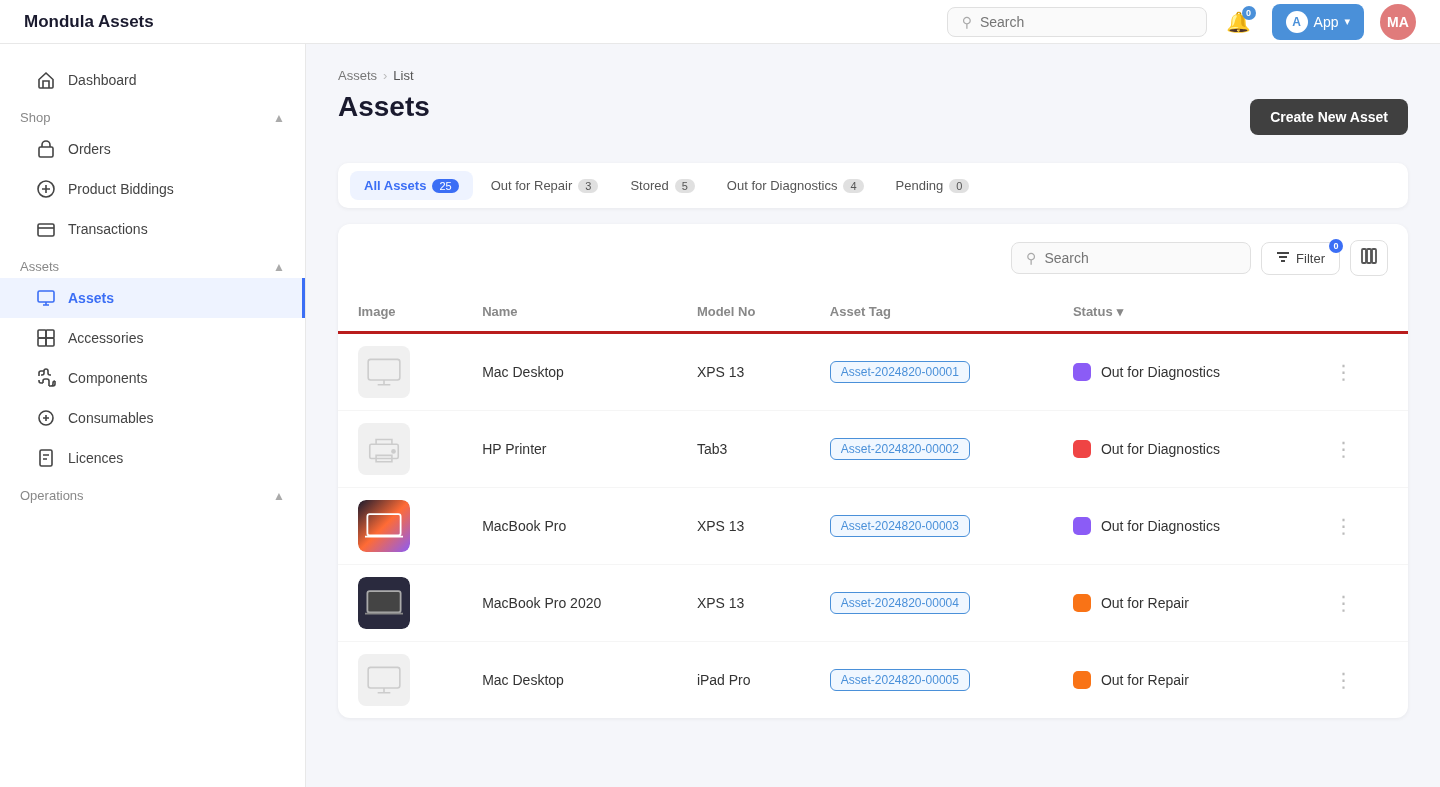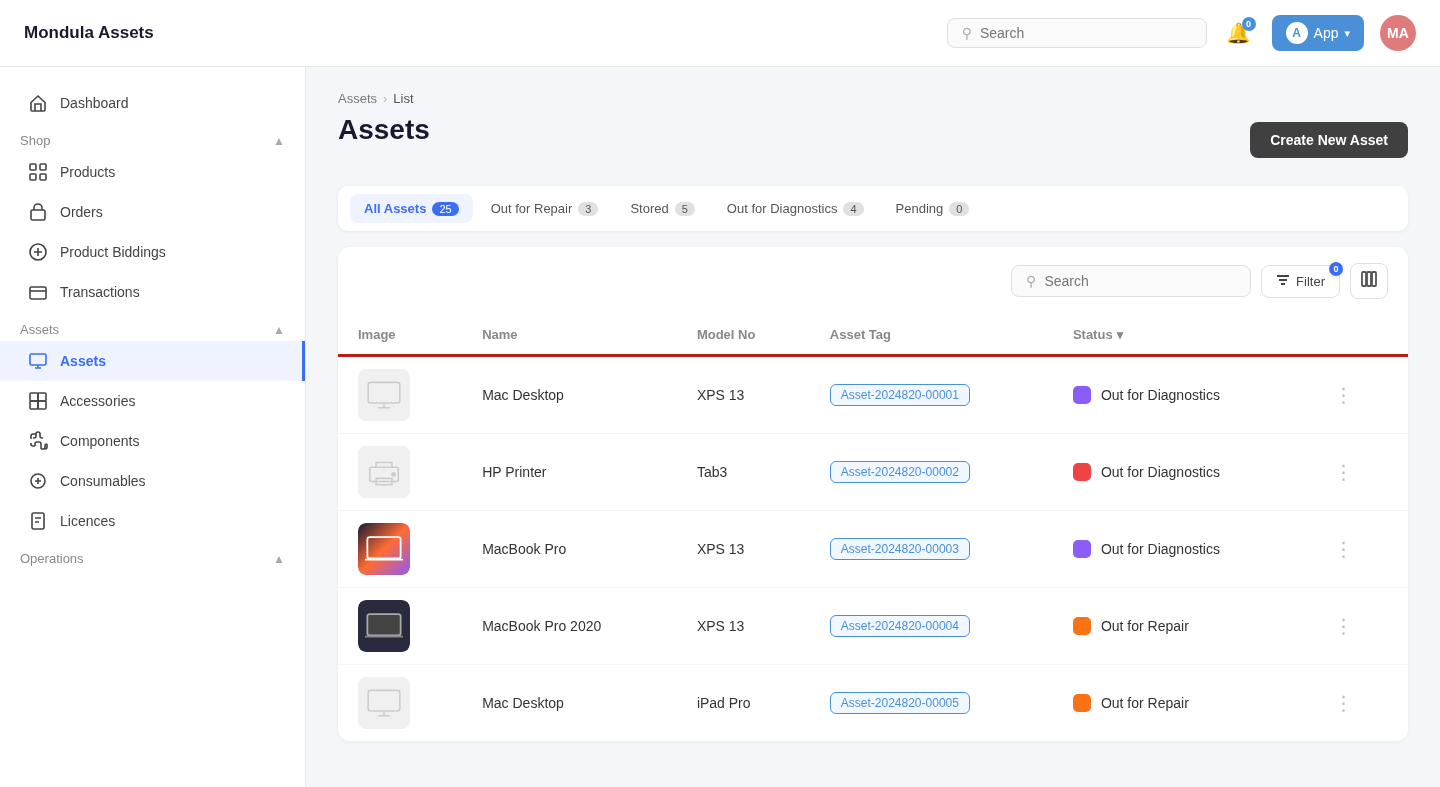--- a/index.html
+++ b/index.html
@@ -1,41 +1,41 @@
 <!DOCTYPE html>
 <html><head>
   <meta charset="utf-8">
   <style>
     * { box-sizing: border-box; margin: 0; padding: 0; }
     body { font-family: -apple-system, BlinkMacSystemFont, 'Segoe UI', sans-serif; background: #f5f6fa; color: #1a1a2e; }
 
     
     .app-layout { display: flex; flex-direction: column; height: 787px; }
-    .top-bar { display: flex; align-items: center; justify-content: space-between; padding: 8px 24px; height: 67px; background: #fff; border-bottom: 1px solid #e8e8e8; flex-shrink: 0; }
+    .top-bar { display: flex; align-items: center; justify-content: space-between; padding: 8px 24px; height: 44px; background: #fff; border-bottom: 1px solid #e8e8e8; flex-shrink: 0; }
     .main-layout { display: flex; flex: 1; overflow: hidden; }
     .sidebar { width: 306px; background: #fff; border-right: 1px solid #e8e8e8; flex-shrink: 0; padding: 16px 0; overflow-y: auto; }
     .content { flex: 1; padding: 24px 32px; overflow-y: auto; background: #f5f6fa; }
 
     
     .app-logo { font-weight: 700; font-size: 17px; color: #1a1a2e; }
     .top-bar-right { display: flex; align-items: center; gap: 16px; }
     .search-bar { display: flex; align-items: center; gap: 8px; border: 1px solid #e0e0e0; border-radius: 8px; padding: 6px 14px; width: 260px; background: #fafafa; }
     .search-bar input { border: none; background: transparent; outline: none; font-size: 14px; color: #555; width: 100%; }
     .search-icon-top { color: #aaa; font-size: 14px; }
     .notif-btn { position: relative; background: none; border: none; cursor: pointer; font-size: 20px; color: #555; padding: 4px; }
     .notif-badge { position: absolute; top: 0; right: 0; background: #4a90d9; color: #fff; font-size: 9px; width: 14px; height: 14px; border-radius: 50%; display: flex; align-items: center; justify-content: center; font-weight: 700; }
     .app-btn { display: flex; align-items: center; gap: 6px; background: #4a90d9; color: #fff; border: none; border-radius: 8px; padding: 7px 14px; font-size: 14px; cursor: pointer; font-weight: 500; }
     .app-btn .avatar-a { background: #fff; color: #4a90d9; border-radius: 50%; width: 22px; height: 22px; display: flex; align-items: center; justify-content: center; font-weight: 700; font-size: 12px; }
     .chevron-down { font-size: 11px; }
     .user-avatar { background: #e07b7b; color: #fff; border-radius: 50%; width: 36px; height: 36px; display: flex; align-items: center; justify-content: center; font-weight: 700; font-size: 14px; cursor: pointer; }
 
     
     .sidebar-section-label { font-size: 13px; color: #888; padding: 10px 20px 4px; font-weight: 500; display: flex; align-items: center; justify-content: space-between; }
     .sidebar-section-label .chevron { font-size: 12px; color: #aaa; }
-    .sidebar-item { display: flex; align-items: center; gap: 12px; padding: 10px 28px; cursor: pointer; font-size: 14px; color: #444; border-radius: 0; transition: background 0.15s; }
+    .sidebar-item { display: flex; align-items: center; gap: 12px; padding: 10px 36px; cursor: pointer; font-size: 14px; color: #444; border-radius: 0; transition: background 0.15s; }
     .sidebar-item.active { background: #eef3ff; color: #3b6ef5; font-weight: 600; border-right: 3px solid #3b6ef5; }
     .sidebar-item .item-icon { width: 20px; height: 20px; display: flex; align-items: center; justify-content: center; color: inherit; flex-shrink: 0; }
 
     
     .breadcrumb { display: flex; align-items: center; gap: 6px; font-size: 13px; color: #777; margin-bottom: 8px; }
     .breadcrumb .sep { color: #bbb; }
     .breadcrumb .current { color: #555; }
     .page-title { font-size: 28px; font-weight: 700; color: #1a1a2e; margin-bottom: 20px; }
     .create-btn { background: #404040; color: #fff; border: none; border-radius: 8px; padding: 10px 20px; font-size: 14px; font-weight: 600; cursor: pointer; }
 
@@ -112,31 +112,20 @@
           </svg>
         </span>
         <span>Dashboard</span>
       </div>
 
       <div class="sidebar-section-label">
         <span>Shop</span>
         <span class="chevron">▲</span>
       </div>
 
-      <div class="sidebar-item">
-        <span class="item-icon">
-          <svg viewBox="0 0 20 20" fill="none" stroke="currentColor" stroke-width="1.6" width="20" height="20">
-            <rect x="2" y="2" width="6" height="6" rx="1"></rect>
-            <rect x="12" y="2" width="6" height="6" rx="1"></rect>
-            <rect x="2" y="12" width="6" height="6" rx="1"></rect>
-            <rect x="12" y="12" width="6" height="6" rx="1"></rect>
-          </svg>
-        </span>
-        <span>Products</span>
-      </div>
 
       <div class="sidebar-item">
         <span class="item-icon">
           <svg viewBox="0 0 20 20" fill="none" stroke="currentColor" stroke-width="1.6" width="20" height="20">
             <path d="M6 8V6a4 4 0 018 0v2"></path>
             <rect x="3" y="8" width="14" height="10" rx="1.5"></rect>
           </svg>
         </span>
         <span>Orders</span>
       </div>

